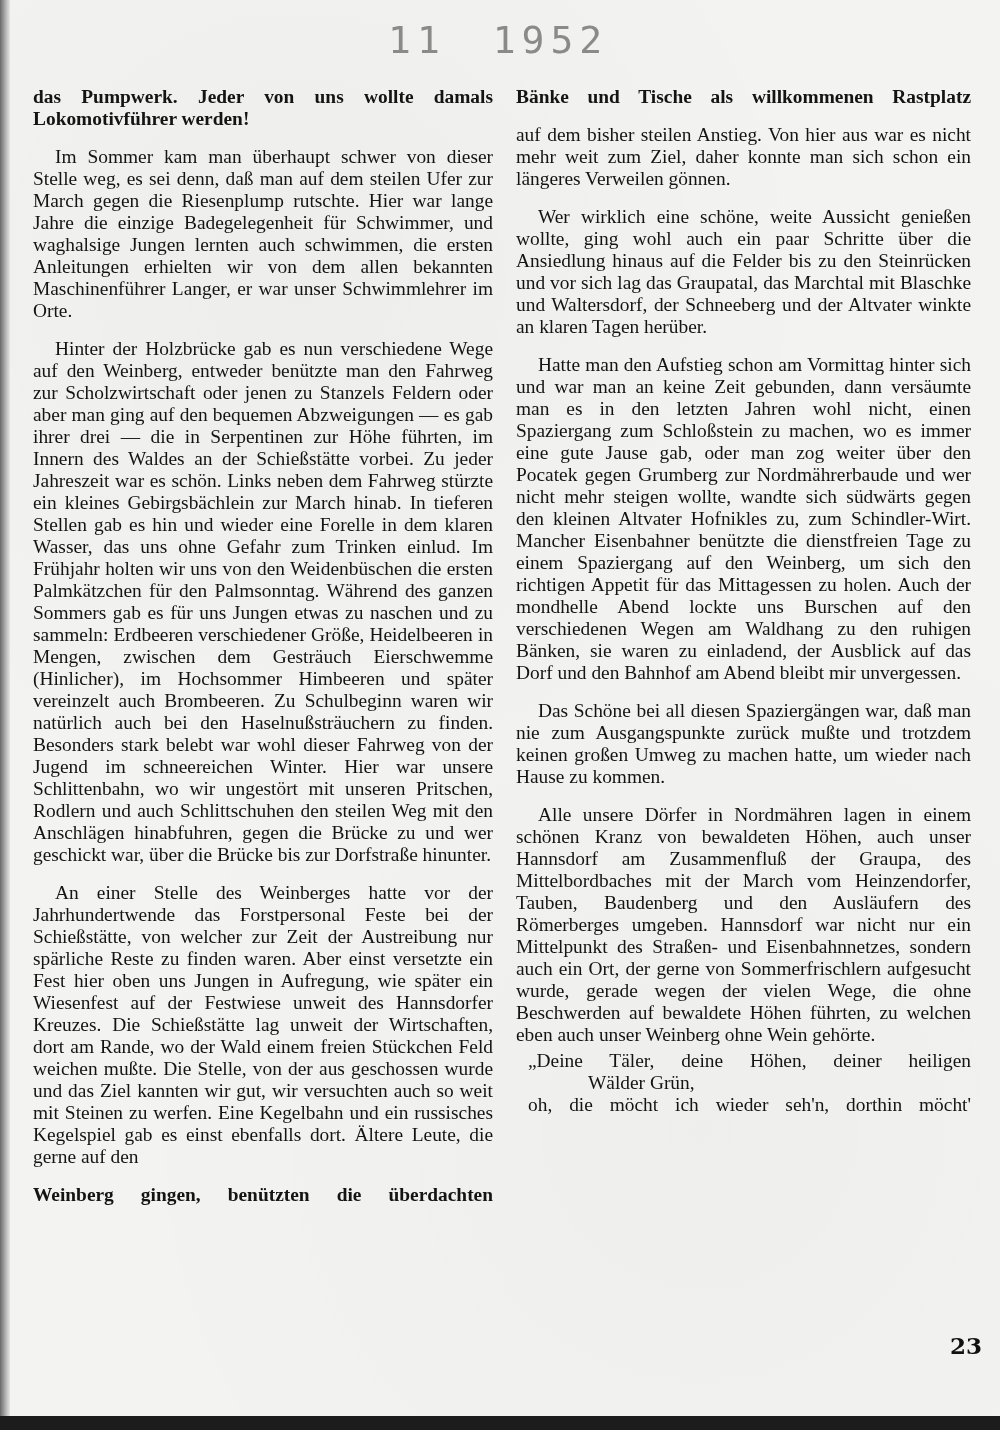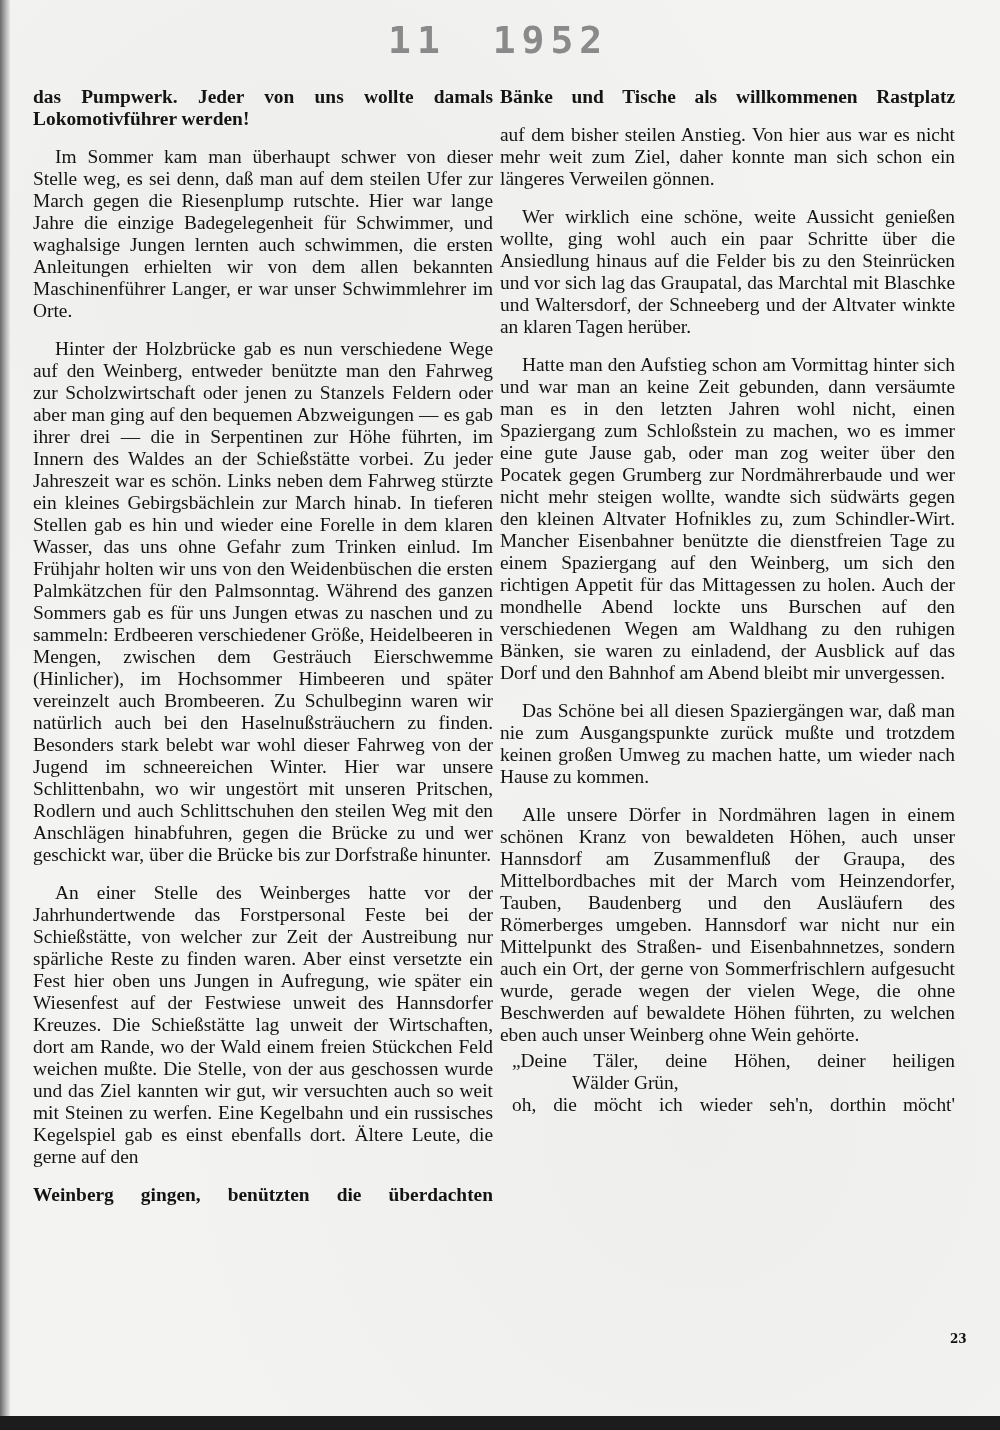--- a/index.html
+++ b/index.html
@@ -20,52 +20,52 @@
     position: absolute; left: 0; top: 0; width: 10px; height: 1416px;
     background: linear-gradient(to right, #6a6a6a, #b8b8b8 60%, #e6e6e6);
   }
   .bottom-edge {
     position: absolute; left: 0; top: 1416px; width: 1000px; height: 14px;
     background: #1c1c1c;
   }
   .stamp {
     position: absolute; left: 388px; top: 18px;
     font-family: "DejaVu Sans Mono", "Liberation Mono", monospace;
-    font-weight: bold; font-size: 38px; letter-spacing: 6px;
+    font-weight: normal; font-size: 38px; letter-spacing: 6px;
     color: #8a8a8a;
     word-spacing: 18px;
   }
   .column {
     position: absolute; top: 70px;
     width: 460px;
     font-family: "Liberation Serif", "DejaVu Serif", serif;
     font-size: 19.4px;
     line-height: 22px;
     color: #141414;
     text-align: justify;
   }
   .col-left { left: 33px; }
-  .col-right { left: 500px; width: 455px; }
+  .col-right { left: 516px; width: 455px; }
   .column p {
     margin: 16px 0 4px 0;
     text-indent: 22px;
   }
   .column p.no-indent { text-indent: 0; }
   .verse {
     margin: 2px 0 0 12px;
     text-align: left;
   }
   .verse .line { display: block; }
   .verse .cont { display: block; padding-left: 60px; }
   .verse .cont.bold { font-weight: bold; }
   .last-line-bold { font-weight: bold; }
   .page-number {
     position: absolute; left: 950px; top: 1332px;
     font-family: "DejaVu Serif", serif; font-weight: bold;
-    font-size: 12px; color: #111;
+    font-size: 23px; color: #111;
   }
 </style>
 </head>
 <body>
 
 <div class="page">
   <div class="binding-edge"></div>
 
   <div class="stamp">11 1952</div>
 

